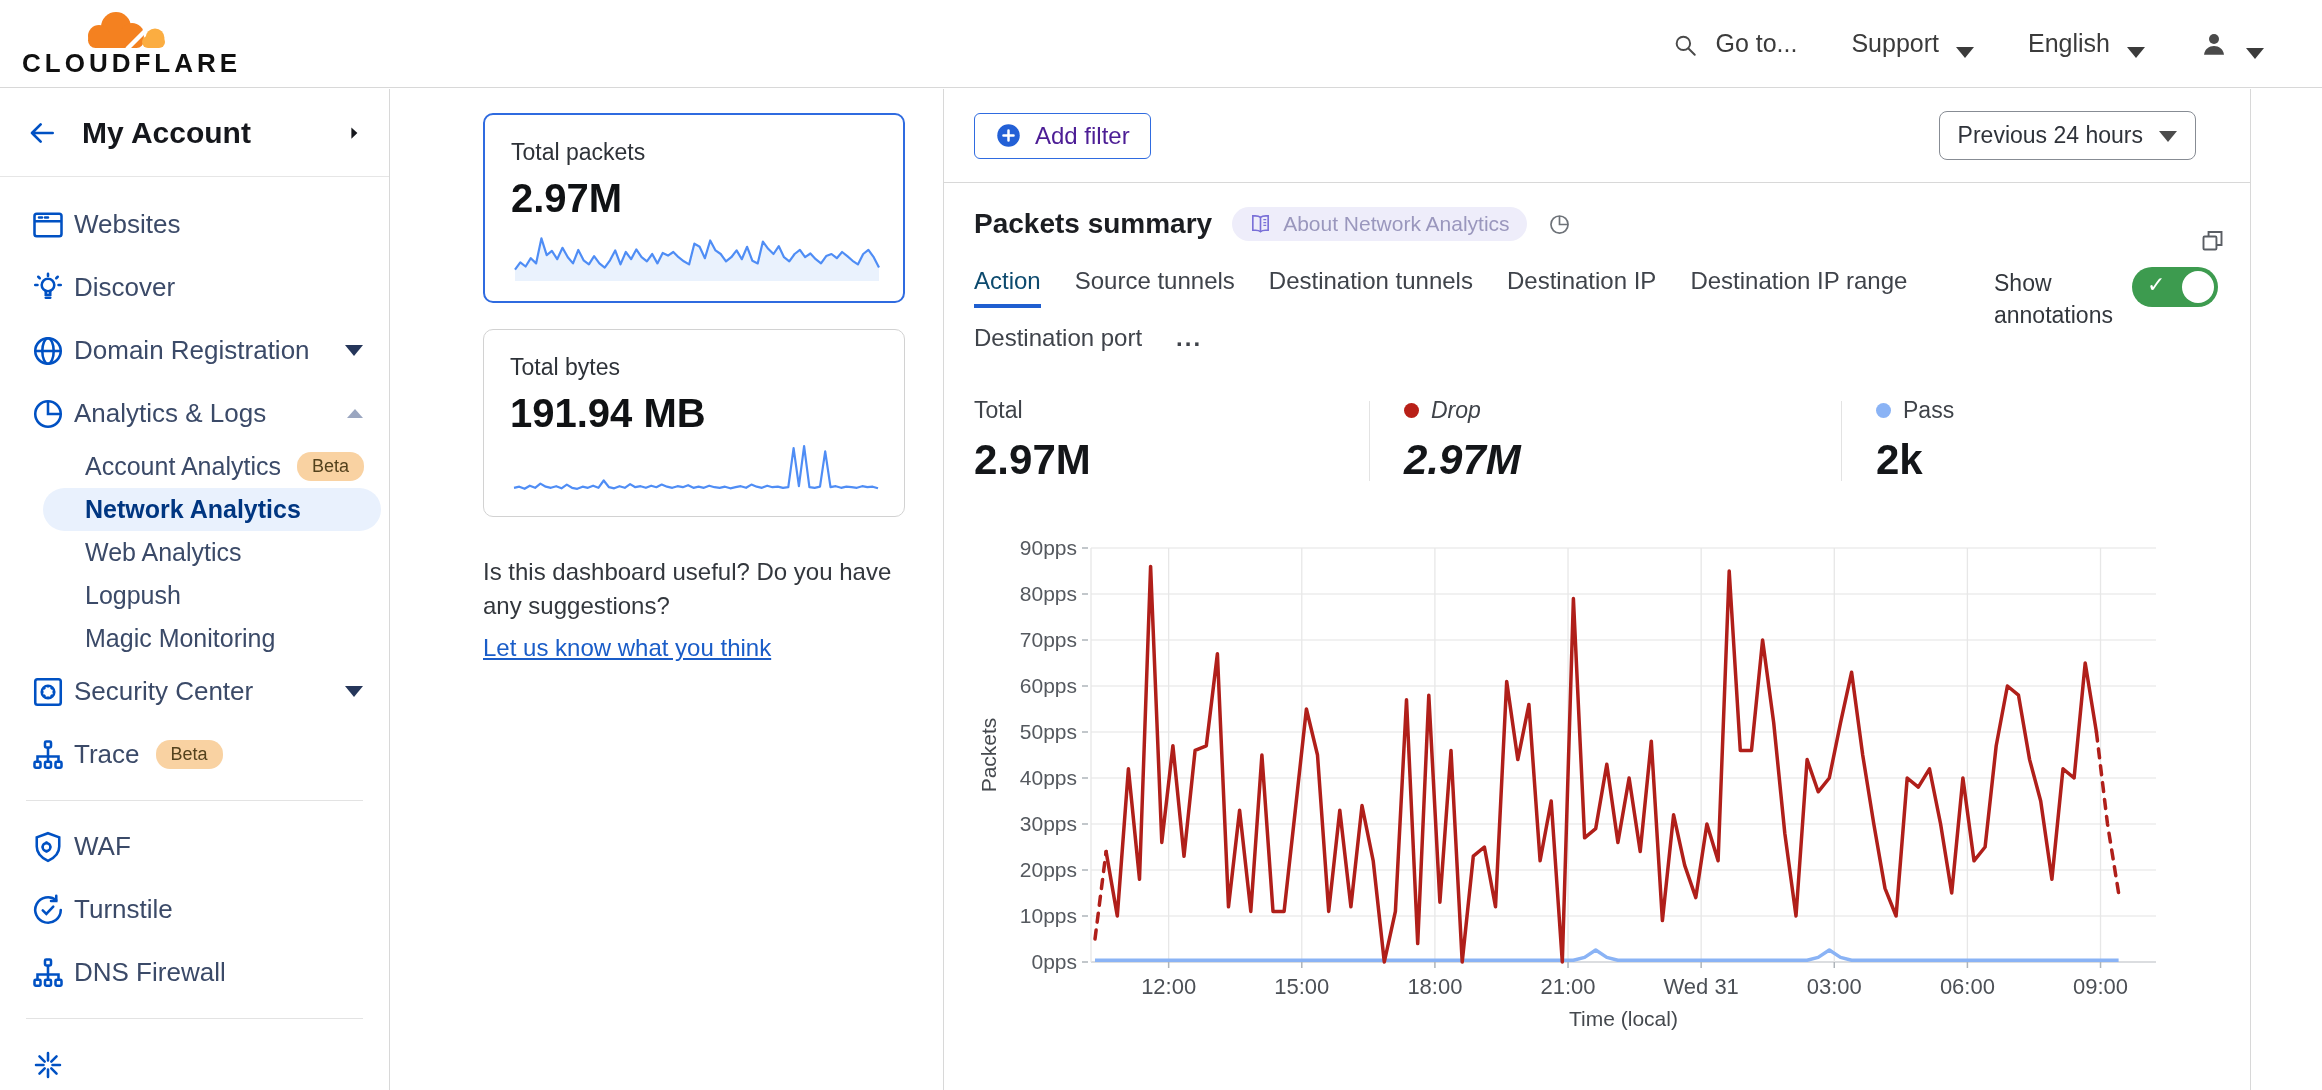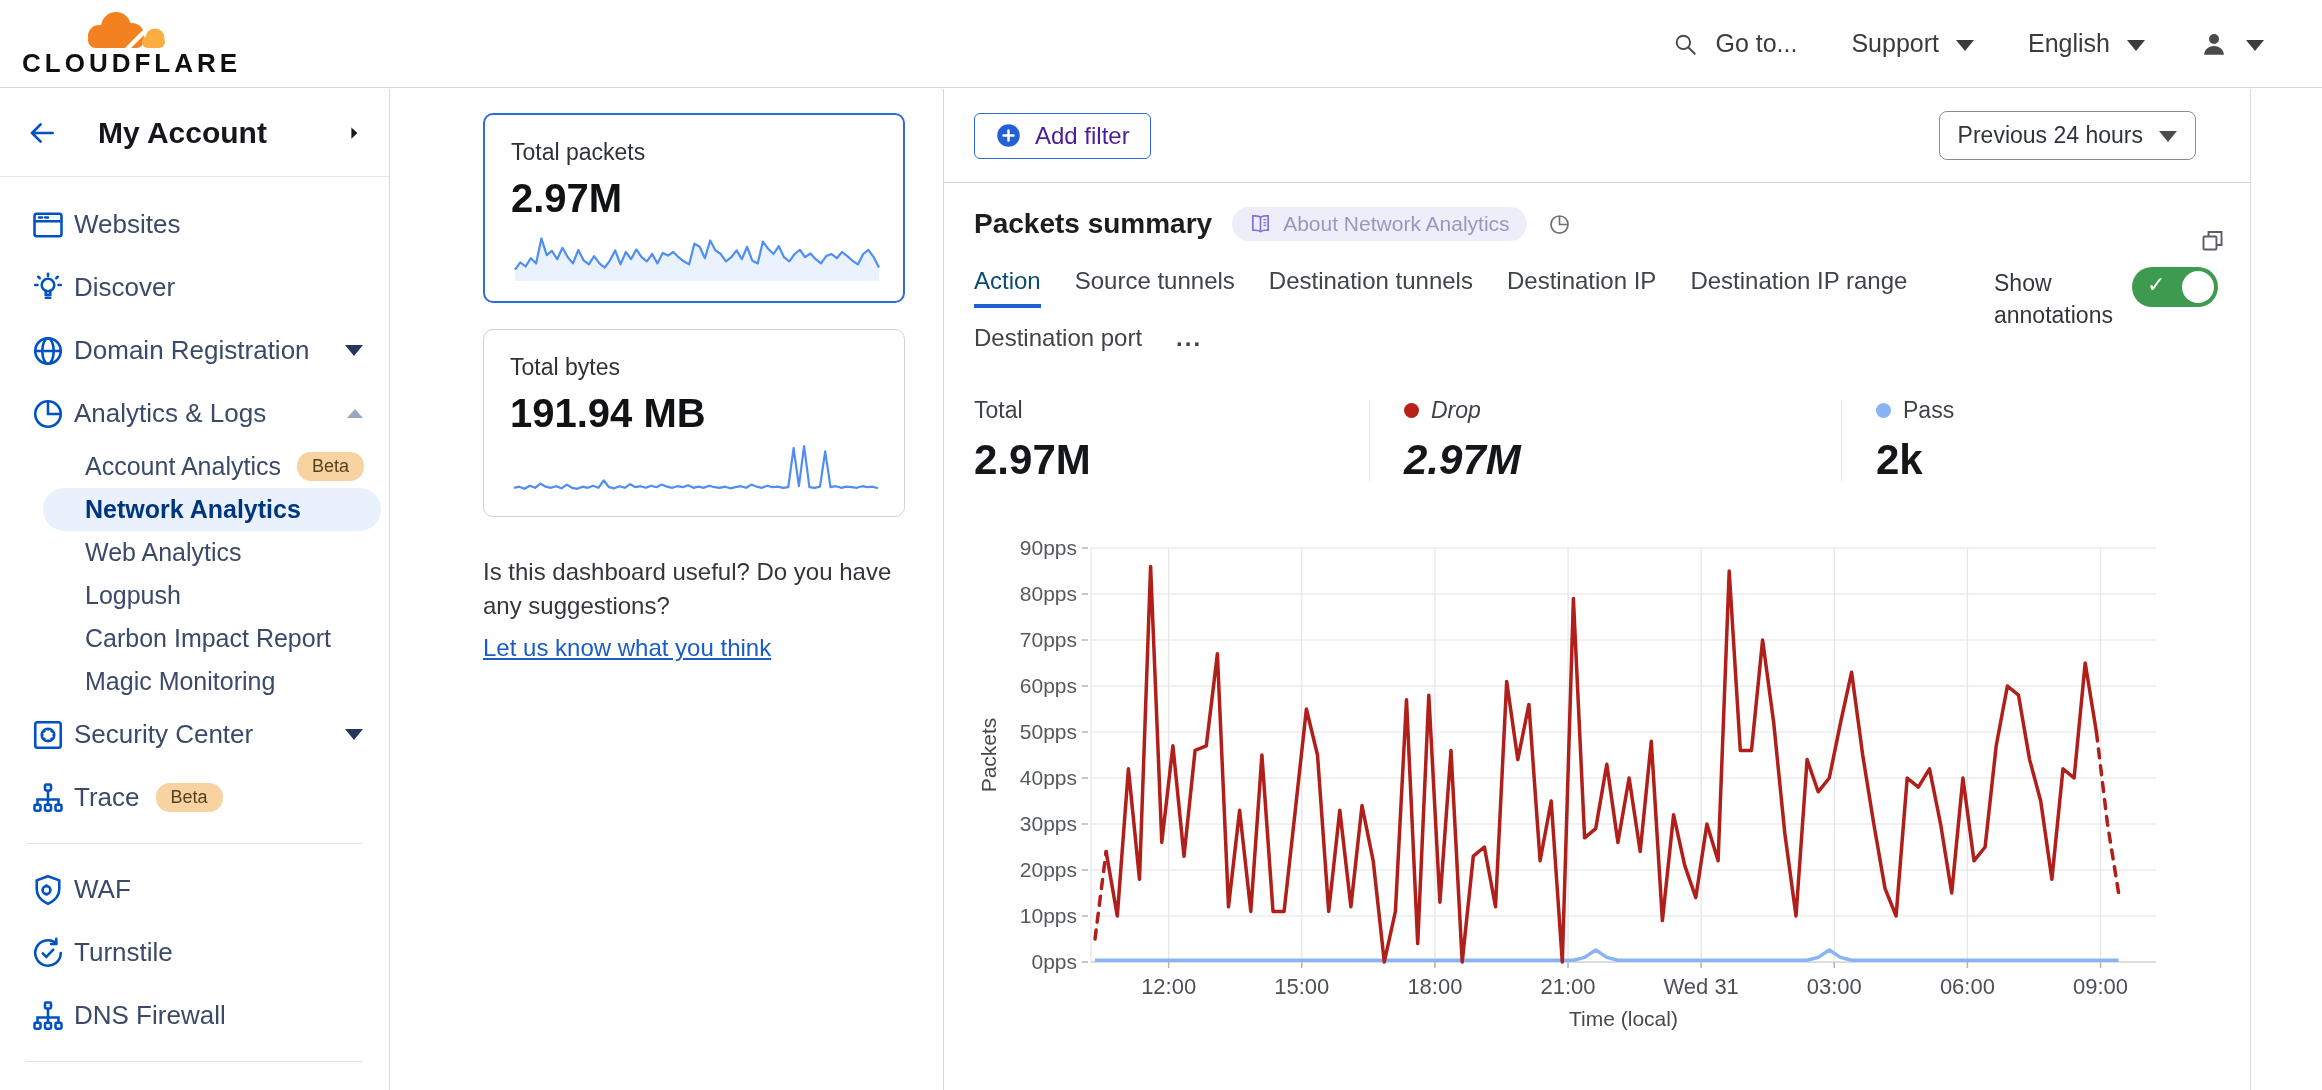--- a/index.html
+++ b/index.html
@@ -7,34 +7,34 @@
        font-family:"Liberation Sans","DejaVu Sans",sans-serif;color:#1d1f23;}
 
   
   header{position:absolute;top:0;left:0;right:0;height:88px;background:#fff;
          border-bottom:1px solid #d8d8d8;display:flex;align-items:center;
          justify-content:space-between;padding:0 58px 0 22px;box-sizing:border-box;z-index:6;}
   .logo{display:flex;flex-direction:column;align-items:flex-start;cursor:pointer;}
   .logo svg{margin-left:46px;}
   .logo-text{font-size:26px;font-weight:800;letter-spacing:4px;color:#101010;margin-top:-4px;}
   .header-right{display:flex;align-items:center;gap:54px;font-size:25px;color:#3b3b3b;}
-  .hmenu{display:flex;align-items:center;gap:17px;cursor:pointer;}
+  .hmenu{display:flex;align-items:flex-end;gap:17px;cursor:pointer;}
   .hicon{width:26px;height:26px;color:#4a4a4a;display:flex;}
   .hicon svg{width:100%;height:100%;}
   .hcaret{width:0;height:0;border-left:9px solid transparent;border-right:9px solid transparent;
           border-top:11px solid #3b3b3b;margin-top:3px;}
 
   
   aside{position:absolute;top:89px;left:0;width:390px;bottom:0;background:#fff;
         border-right:1px solid #d8d8d8;box-sizing:border-box;overflow:hidden;}
   .acct-row{height:87px;display:flex;align-items:center;padding:0 26px 0 26px;
             border-bottom:1px solid #e6e6e6;}
   .back{width:32px;height:32px;color:#0051c3;cursor:pointer;flex:none;}
   .back svg{width:100%;height:100%;}
-  .acct-label{margin-left:40px;font-size:30px;font-weight:700;color:#15171c;}
+  .acct-label{margin-left:24px;font-size:30px;font-weight:700;color:#15171c;}
   .chevR{margin-left:auto;width:18px;height:18px;color:#15171c;}
   .chevR svg{width:100%;height:100%;}
   nav{padding-top:16px;}
   .srow{height:63px;display:flex;align-items:center;padding:0 26px 0 30px;cursor:pointer;
         color:#3b4a68;font-size:26px;}
   .sicon{width:36px;height:36px;color:#0051c3;flex:none;display:flex;}
   .sicon svg{width:100%;height:100%;}
   .slabel{margin-left:8px;white-space:nowrap;}
   .srow.sub{height:43px;margin-left:43px;margin-right:8px;padding:0;font-size:25px;}
   .srow.sub .slabel{margin-left:42px;}
@@ -219,23 +219,20 @@
           <span class="beta">Beta</span>
         </div>
         <div class="srow sub sel">
           <span class="slabel">Network Analytics</span>
         </div>
         <div class="srow sub">
           <span class="slabel">Web Analytics</span>
         </div>
         <div class="srow sub">
           <span class="slabel">Logpush</span>
-        </div>
-        <div class="srow sub">
-          <span class="slabel">Carbon Impact Report</span>
         </div>
         <div class="srow sub">
           <span class="slabel">Magic Monitoring</span>
         </div>
         <div class="srow">
           <span class="sicon">
             <svg viewBox="0 0 24 24" fill="none" stroke="currentColor" stroke-width="1.7">
               <rect x="3.5" y="3.5" width="17" height="17" rx="1.5"></rect>
               <circle cx="12" cy="12" r="4.2"></circle>
               <path d="M12 7.8v1.2M12 15v1.2M7.8 12H9M15 12h1.2M9.2 9.2l.9.9M13.9 13.9l.9.9M14.8 9.2l-.9.9M10.1 13.9l-.9.9" stroke-width="1.3"></path>

